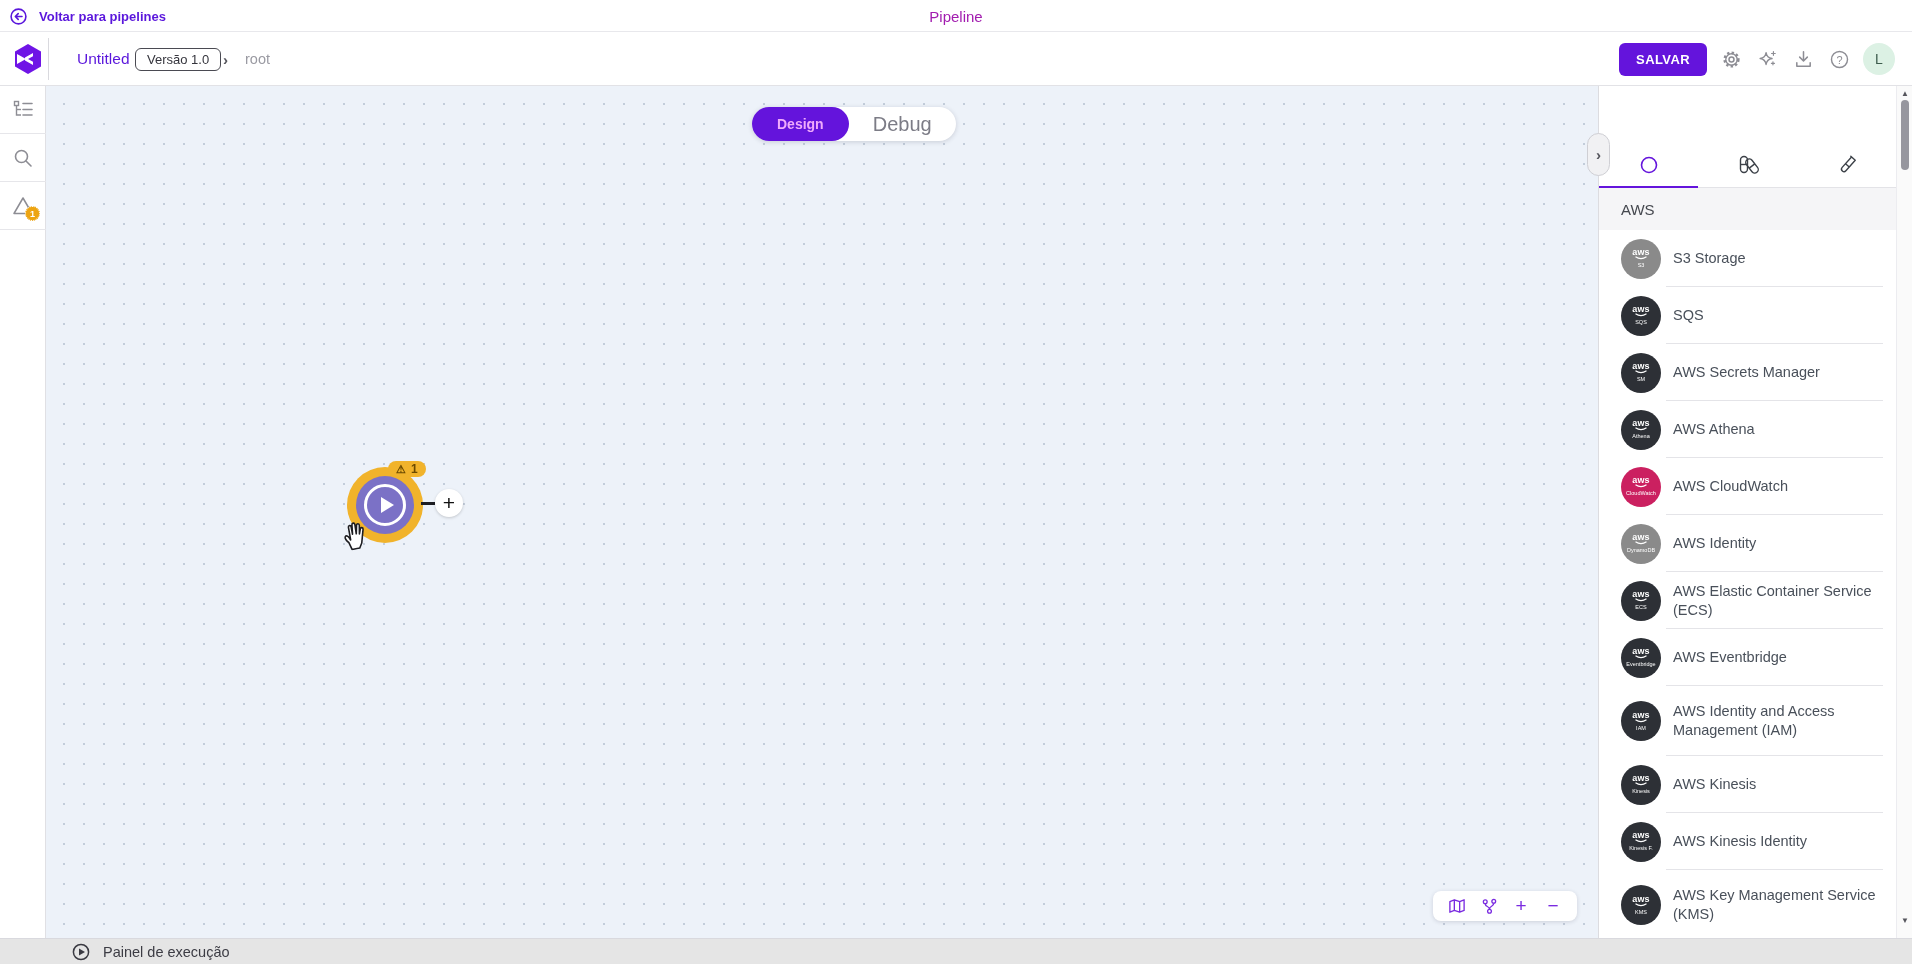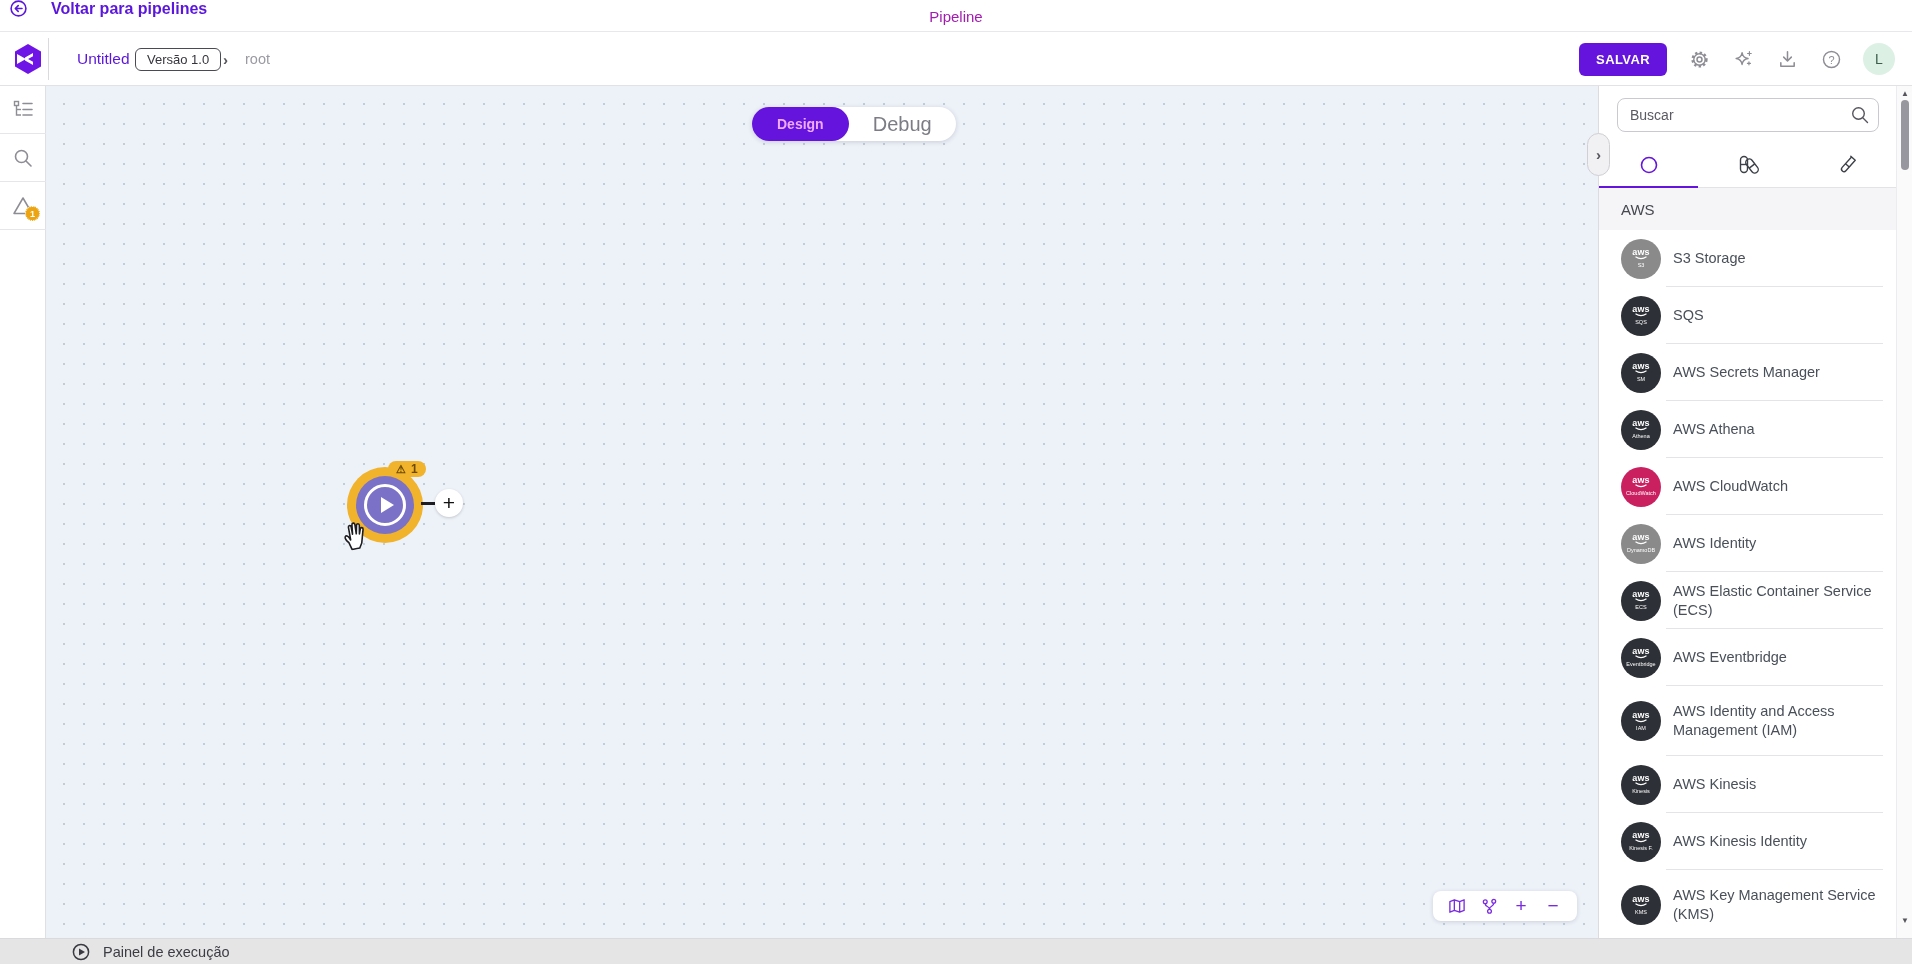--- a/index.html
+++ b/index.html
@@ -4,39 +4,39 @@
 <style>
   * { margin:0; padding:0; box-sizing:border-box; }
   html,body { width:1912px; height:964px; overflow:hidden; background:#fff;
     font-family:"Liberation Sans", sans-serif; color:#2b2b33; }
   .app { position:relative; width:1912px; height:964px; }
 
   
   .topbar1 { position:absolute; left:0; top:0; width:1912px; height:32px;
     background:#fff; border-bottom:1px solid #e8e8ec; }
   .back-link { position:absolute; left:10px; top:0; height:32px; display:flex;
-    gap:24px; color:#5a16dc; font-size:16px; font-weight:bold; cursor:pointer; }
+    align-items:center; gap:12px; color:#5a16dc; font-size:13px; font-weight:bold; cursor:pointer; }
   .page-title { position:absolute; left:0; right:0; top:0; height:32px; display:flex;
     align-items:center; justify-content:center; font-size:15px; color:#a21caf; }
 
   
   .topbar2 { position:absolute; left:0; top:32px; width:1912px; height:54px;
     background:#fff; border-bottom:1px solid #e2e2e6; }
   .logo { position:absolute; left:13px; top:11px; }
   .tb2-divider { position:absolute; left:48px; top:6px; width:1px; height:42px; background:#d9d9de; }
   .pipe-name { position:absolute; left:77px; top:0; height:54px; display:flex; align-items:center;
     font-size:15.5px; color:#5a16dc; }
   .version-chip { position:absolute; left:135px; top:16px; height:23px; padding:0 11px;
     border:1px solid #4a4a52; border-radius:6px; display:flex; align-items:center;
     font-size:13px; color:#35353d; background:#fff; cursor:pointer; }
   .crumb-chevron { position:absolute; left:223px; top:0; height:54px; display:flex; align-items:center;
     color:#55555c; font-size:15px; font-weight:bold; }
   .crumb-root { position:absolute; left:245px; top:0; height:54px; display:flex; align-items:center;
     font-size:14.5px; color:#9a9aa2; }
-  .tb2-right { position:absolute; right:17px; top:0; height:54px; display:flex; align-items:center; gap:20px; }
+  .tb2-right { position:absolute; right:17px; top:0; height:54px; display:flex; align-items:center; gap:12px; }
   .save-btn { height:33px; padding:0 17px; background:#6414dc; color:#fff; border:none;
     border-radius:6px; font-size:13px; font-weight:bold; letter-spacing:.4px; cursor:pointer;
     font-family:"Liberation Sans", sans-serif; }
   .hdr-icon { width:24px; height:24px; display:flex; align-items:center; justify-content:center; cursor:pointer; }
   .avatar { width:32px; height:32px; border-radius:50%; background:#dcf1e4; color:#3c5c4c;
     display:flex; align-items:center; justify-content:center; font-size:14px; cursor:pointer; }
 
   
   .body { position:absolute; left:0; top:86px; width:1912px; height:852px; }
 
@@ -260,27 +260,20 @@
         <div class="zi zi-plus">+</div>
         <div class="zi zi-minus">−</div>
       </div>
     </div>
 
     <div class="right-panel">
       <div class="collapse-handle">
         <span>›</span>
       </div>
 
-      <div class="search-wrap">
-        <input class="search-input" type="text" placeholder="Buscar" style="">
-        <svg class="search-icon-r" width="20" height="20" viewBox="0 0 20 20">
-          <circle cx="8.5" cy="8.5" r="5.8" fill="none" stroke="#55555c" stroke-width="1.4"></circle>
-          <path d="M13 13 L17.5 17.5" stroke="#55555c" stroke-width="1.4" stroke-linecap="round"></path>
-        </svg>
-      </div>
 
       <div class="tabs">
         <div class="tab active">
           <svg width="20" height="20" viewBox="0 0 20 20">
             <circle cx="10" cy="10" r="7.5" fill="none" stroke="#6414dc" stroke-width="1.6"></circle>
           </svg>
         </div>
         <div class="tab">
           <svg width="24" height="20" viewBox="0 0 24 20">
             <rect x="4.5" y="1.5" width="7" height="16" rx="3.5" fill="none" stroke="#3c4148" stroke-width="1.4"></rect>

